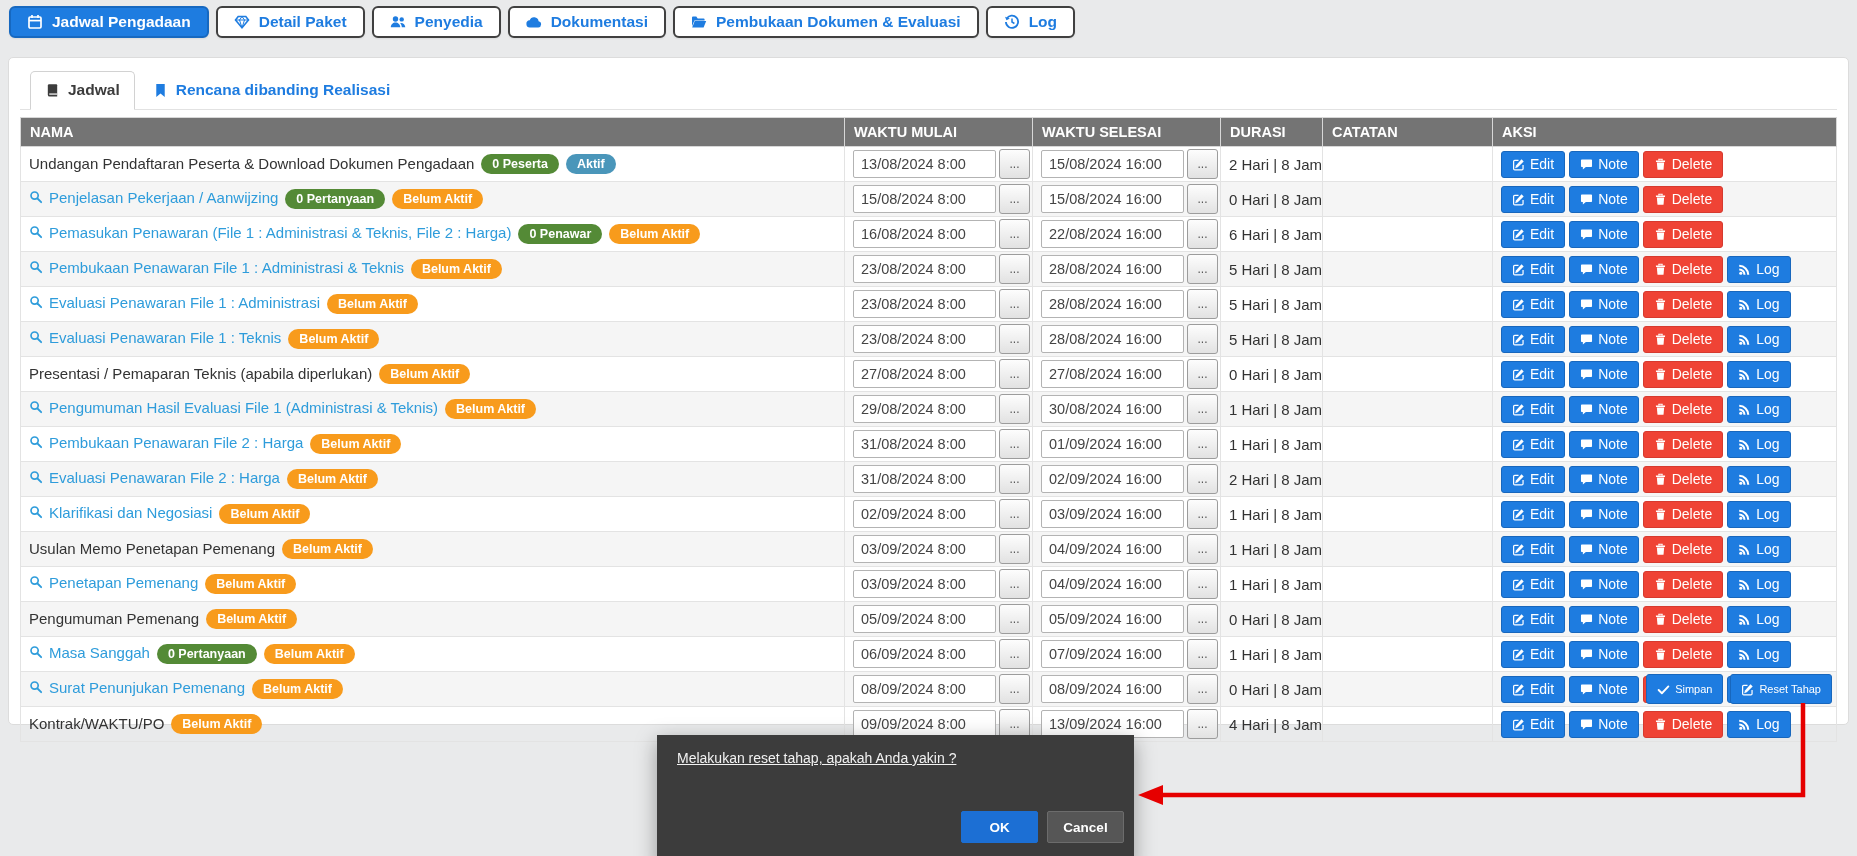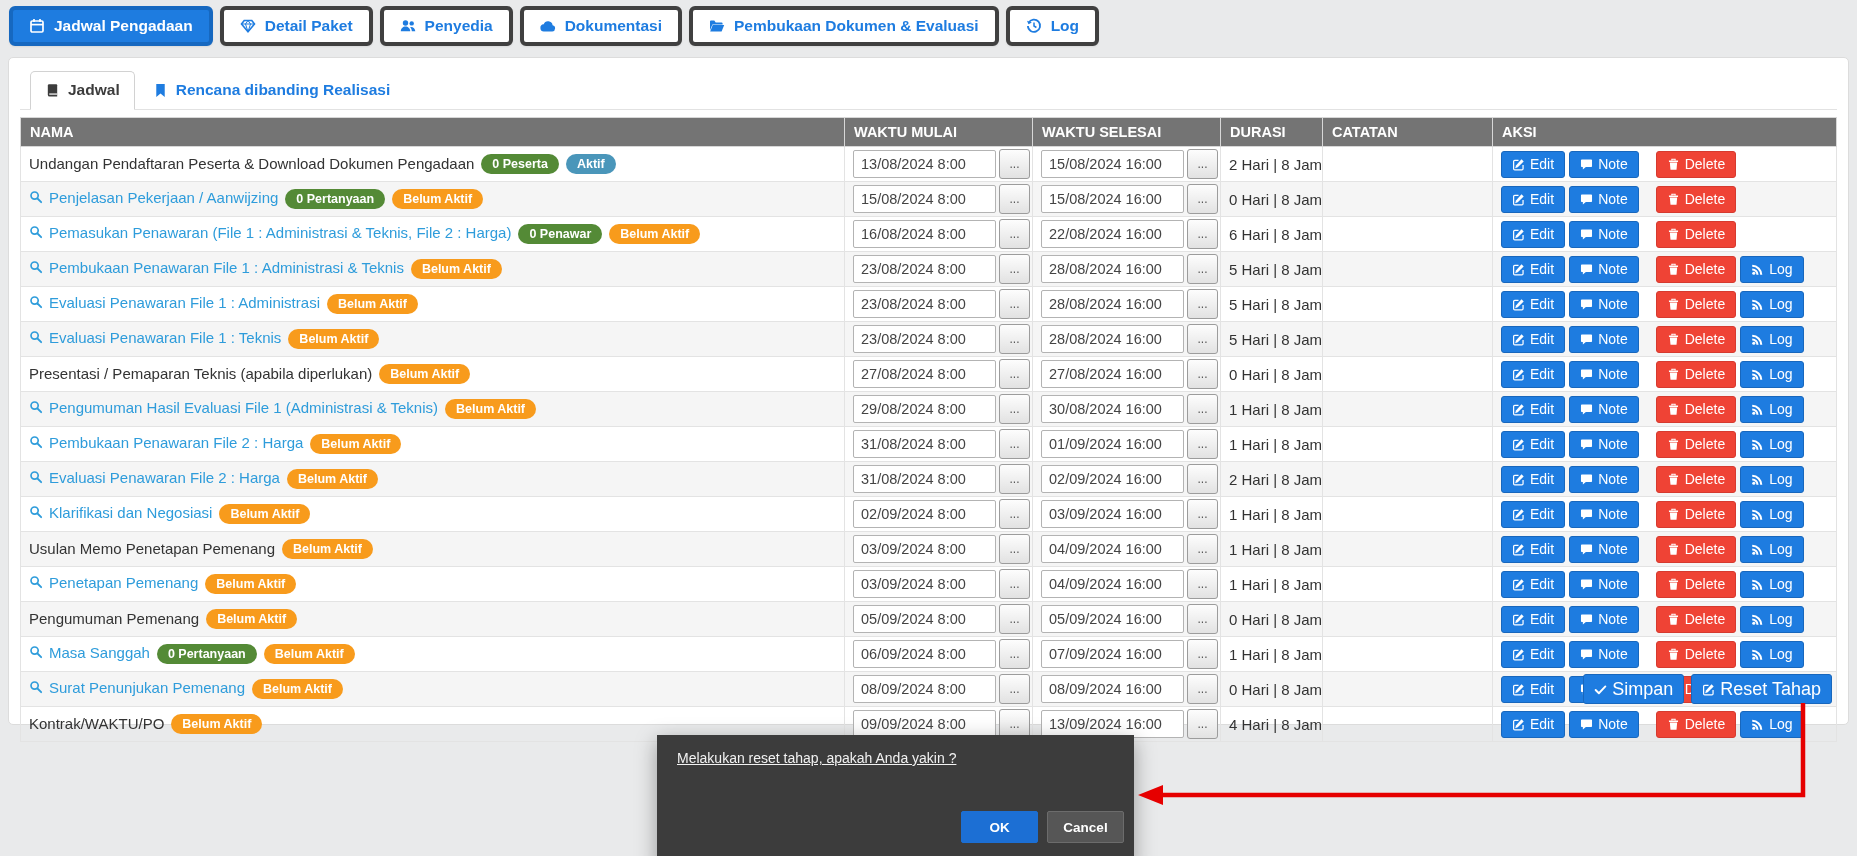--- a/index.html
+++ b/index.html
@@ -6,22 +6,22 @@
   html,body { margin:0; padding:0; }
   body {
     width:1857px; height:856px; position:relative; overflow:hidden;
     background:#e9eaeb; font-family:"Liberation Sans", sans-serif;
   }
   .ic { flex:0 0 auto; }
 
   
   .top-tabs { display:flex; gap:7px; padding:6px 0 0 9px; align-items:flex-start; }
   .top-tab {
-    height:40px; padding:0 16px; display:inline-flex; align-items:center; gap:9px;
-    background:#fff; color:var(--c-primary,#1e7ce0); border:4px solid #404040;
+    height:32px; padding:0 16px; display:inline-flex; align-items:center; gap:9px;
+    background:#fff; color:var(--c-primary,#1e7ce0); border:2px solid #404040;
     border-radius:6px; font-weight:bold; font-size:15.5px; cursor:pointer;
     box-shadow:0 1px 2px rgba(0,0,0,.07); font-family:inherit;
   }
   .top-tab.active { background:var(--c-primary,#1e7ce0); color:#fff; border-color:#1668c0; }
   .top-tab svg { width:16px; height:16px; }
 
   
   .card {
     position:absolute; left:8px; right:8px; top:57px; height:668px;
     background:#fff; border:1px solid #dcdcdc; border-radius:5px; padding:10px 11px 0;
@@ -69,25 +69,25 @@
     background:linear-gradient(#fdfdfd,#e2e2e2); border:1px solid #9c9c9c; border-radius:3px;
     color:#555; font-size:12px; font-family:inherit;
   }
 
   .act-btn {
     display:inline-flex; align-items:center; gap:5px; height:27px; padding:0 10px;
     border-radius:3px; color:#fff; font-size:14px; margin-right:4px; cursor:pointer; font-family:inherit;
   }
   .act-btn svg { width:13px; height:13px; }
   .act-blue { background:var(--c-primary,#1e7ce0); border:1px solid #1867bd; }
-  .act-red  { background:var(--c-danger,#ef4335);  border:1px solid #d63a2f;margin-left:13px; }
+  .act-red  { background:var(--c-danger,#ef4335);  border:1px solid #d63a2f; }
 
   
   .card-footer { position:absolute; right:16px; top:616px; display:flex; gap:7px; }
-  .footer-btn { height:30px; font-size:18px; margin-right:0; }
+  .footer-btn { height:30px; font-size:11px; margin-right:0; }
 
   
   .dialog {
     position:absolute; left:657px; top:735px; width:477px; height:132px;
     background:#3c3c3c; color:#fff; z-index:5; box-shadow:0 6px 20px rgba(0,0,0,.35);
   }
   .dialog-title { font-weight:bold; font-size:15px; padding:17px 20px 0; }
   .dialog-message { font-size:14px; padding:15px 20px 0; color:#f2f2f2;text-decoration:underline; }
   .dialog-buttons { position:absolute; right:10px; top:76px; display:flex; gap:9px; }
   .dlg-btn { width:77px; height:32px; font-size:13.5px; font-weight:bold; color:#fff; border-radius:2px; cursor:pointer; font-family:inherit; }

